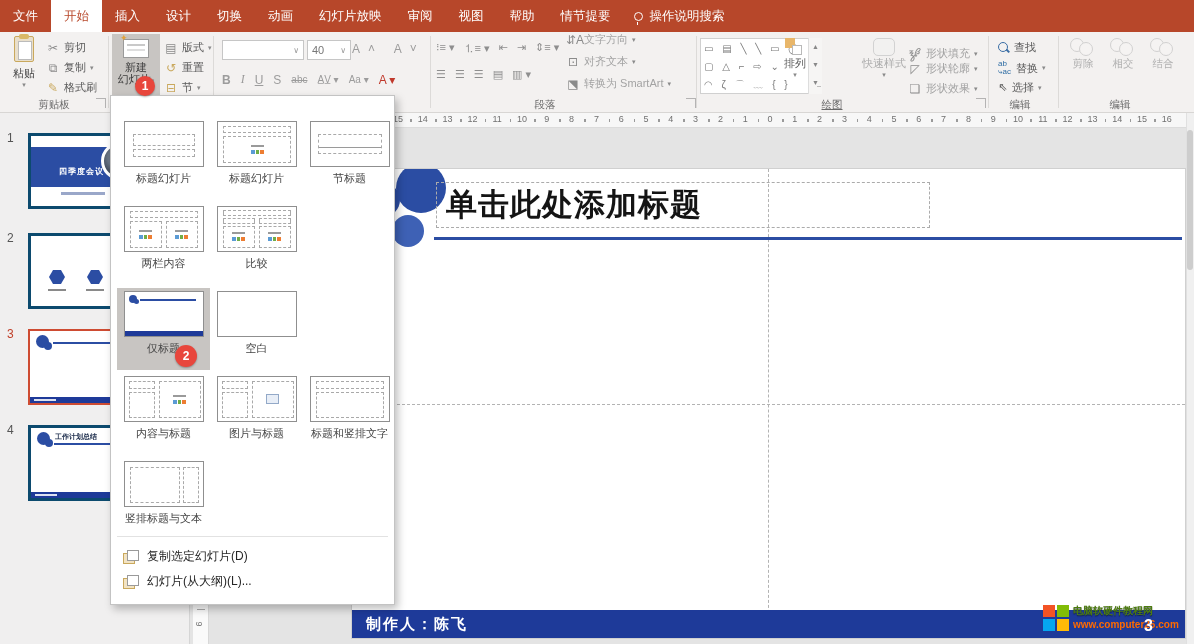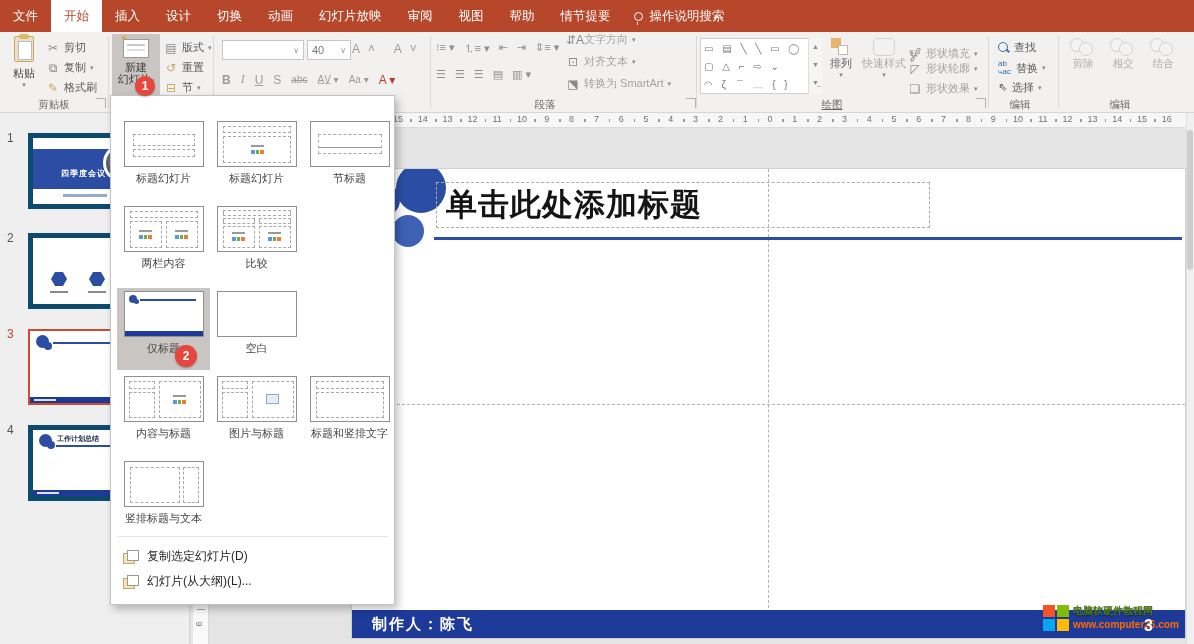--- a/index.html
+++ b/index.html
@@ -73,21 +73,21 @@
   .mag { width:12px; height:12px; position:relative; display:inline-block; }
   .mag::before { content:""; position:absolute; left:0; top:0; width:8px; height:8px; border:1.5px solid #3A6EA5; border-radius:50%; }
   .mag::after { content:""; position:absolute; left:8px; top:8px; width:4px; height:1.5px; background:#3A6EA5; transform:rotate(45deg); }
   .cursor-ic { display:inline-block; width:10px; font-size:11px; color:#555; }
   .ab-ic { font-size:8px; color:#2E6DA4; width:14px; display:inline-block; line-height:8px; }
 
   
   .panel { position:absolute; left:0; top:113px; width:190px; height:531px; background:#F0EFEF; border-right:1px solid #D5D5D5; }
   .snum { position:absolute; left:7px; font-size:12px; color:#555; }
   .snum.sel { color:#C0402A; }
-  .thumb { position:absolute; left:28px; width:135px; height:76px; background:#fff; border:5px solid #0c4a6e; overflow:hidden; }
+  .thumb { position:absolute; left:28px; width:135px; height:76px; background:#fff; border:3px solid #0c4a6e; overflow:hidden; }
   .thumb.sel { border:2px solid #CE4B32; }
   .blob i { position:absolute; border-radius:50%; background:#2B4DA3; }
   .tfooter { position:absolute; left:0; bottom:0; width:100%; height:6px; background:#1E3A99; }
   .tfooter i { position:absolute; left:4px; top:2px; width:22px; height:2px; background:rgba(255,255,255,.85); }
   
   .t1band { position:absolute; left:0; top:11px; width:100%; height:40px; background:#2B4DA3; }
   .t1circle { position:absolute; left:70px; top:6px; width:38px; height:38px; border-radius:50%; background:radial-gradient(circle at 45% 40%, #6b7686 0 40%, #3a4454 70%); border:3px solid #fff; }
   .t1title { position:absolute; left:28px; top:30px; color:#fff; font-size:8px; font-weight:bold; letter-spacing:1px; }
   .t1sub { position:absolute; left:30px; top:56px; width:44px; height:3px; background:#9aa7c9; }
   
@@ -121,21 +121,21 @@
   .clogo { position:absolute; left:694px; top:22px; width:140px; height:40px; display:flex; align-items:center; gap:6px; z-index:3; }
   .reader-ic { width:20px; height:20px; position:relative; }
   .reader-ic::before { content:""; position:absolute; left:9px; top:1px; width:8px; height:8px; border-radius:50% 50% 50% 10%; background:#F08519; transform:rotate(15deg); }
   .reader-ic::after { content:""; position:absolute; left:1px; top:9px; width:17px; height:9px; border-radius:2px 2px 8px 8px; background:#2166C8; }
   .logo-name { font-size:17px; font-weight:bold; color:#2166C8; letter-spacing:1px; }
   .logo-sep { width:1px; height:24px; background:#BFBFBF; }
   .logo-right { display:flex; flex-direction:column; line-height:12px; }
   .logo-office { font-size:13px; font-weight:bold; color:#1D3A8F; }
   .logo-plat { font-size:8.5px; color:#1D3A8F; }
   .cfooter { position:absolute; left:0; bottom:0; width:833px; height:28px; background:#1E3A99; z-index:4; display:flex; align-items:center; }
-  .cfooter span { color:#fff; font-size:15px; font-weight:bold; padding-left:20px; letter-spacing:2px; }
+  .cfooter span { color:#fff; font-size:15px; font-weight:bold; padding-left:14px; letter-spacing:2px; }
   .pagenum { position:absolute; right:32px; bottom:3px; color:#fff; font-size:16px; font-weight:bold; z-index:7; }
   .wm { position:absolute; right:-4px; bottom:-2px; width:146px; height:45px; z-index:6; display:flex; align-items:center; gap:4px; }
   .winflag { width:26px; height:26px; display:grid; grid-template-columns:12px 12px; grid-template-rows:12px 12px; gap:2px; }
   .winflag i:nth-child(1){background:#F35325;} .winflag i:nth-child(2){background:#81BC06;}
   .winflag i:nth-child(3){background:#05A6F0;} .winflag i:nth-child(4){background:#FFBA08;}
   .wmtext { display:flex; flex-direction:column; line-height:14px; }
   .wm-site { font-size:10px; font-weight:bold; color:#4d7c0f; text-shadow:0 1px 1px rgba(0,0,30,.55); white-space:nowrap; }
   .wm-url { font-size:10px; font-weight:bold; color:#FF6A00; white-space:nowrap; }
   .scrolltrack { position:absolute; left:1186px; top:113px; width:8px; height:531px; background:#F0F0F0; border-left:1px solid #E0E0E0; }
   .scrollthumb { position:absolute; left:1187px; top:130px; width:6px; height:140px; background:#CDCDCD; border-radius:3px; }
@@ -279,21 +279,21 @@
         <span>转换为 SmartArt</span>
         <span class="darr">▾</span>
     </div>
   </div>
   <div class="grouplabel" style="left:510px; width:70px;">段落</div>
   <div class="launcher" style="left:686px;"></div>
   <div class="vsep" style="left:696px;"></div>
 
   <div class="shapes">▭ ▤ ╲ ╲ ▭ ◯<br>▢ △ ⌐ ⇨ ⌄<br>◠ ζ ⌒ ﹏ { }</div>
   <div class="shapescroll">▲<br>▼<br>▼̲</div>
-  <div class="bigbtn" style="left:830px;align-items:center;">
+  <div class="bigbtn" style="left:784px;align-items:center;">
     <div class="arr-ic">
         <i></i>
         <i></i>
       </div>
     <span>排列</span>
       <span class="darr">▾</span>
   </div>
   <div class="bigbtn disabled" style="left:862px;">
     <div class="qs-ic"></div>
     <span>快速样式</span>

